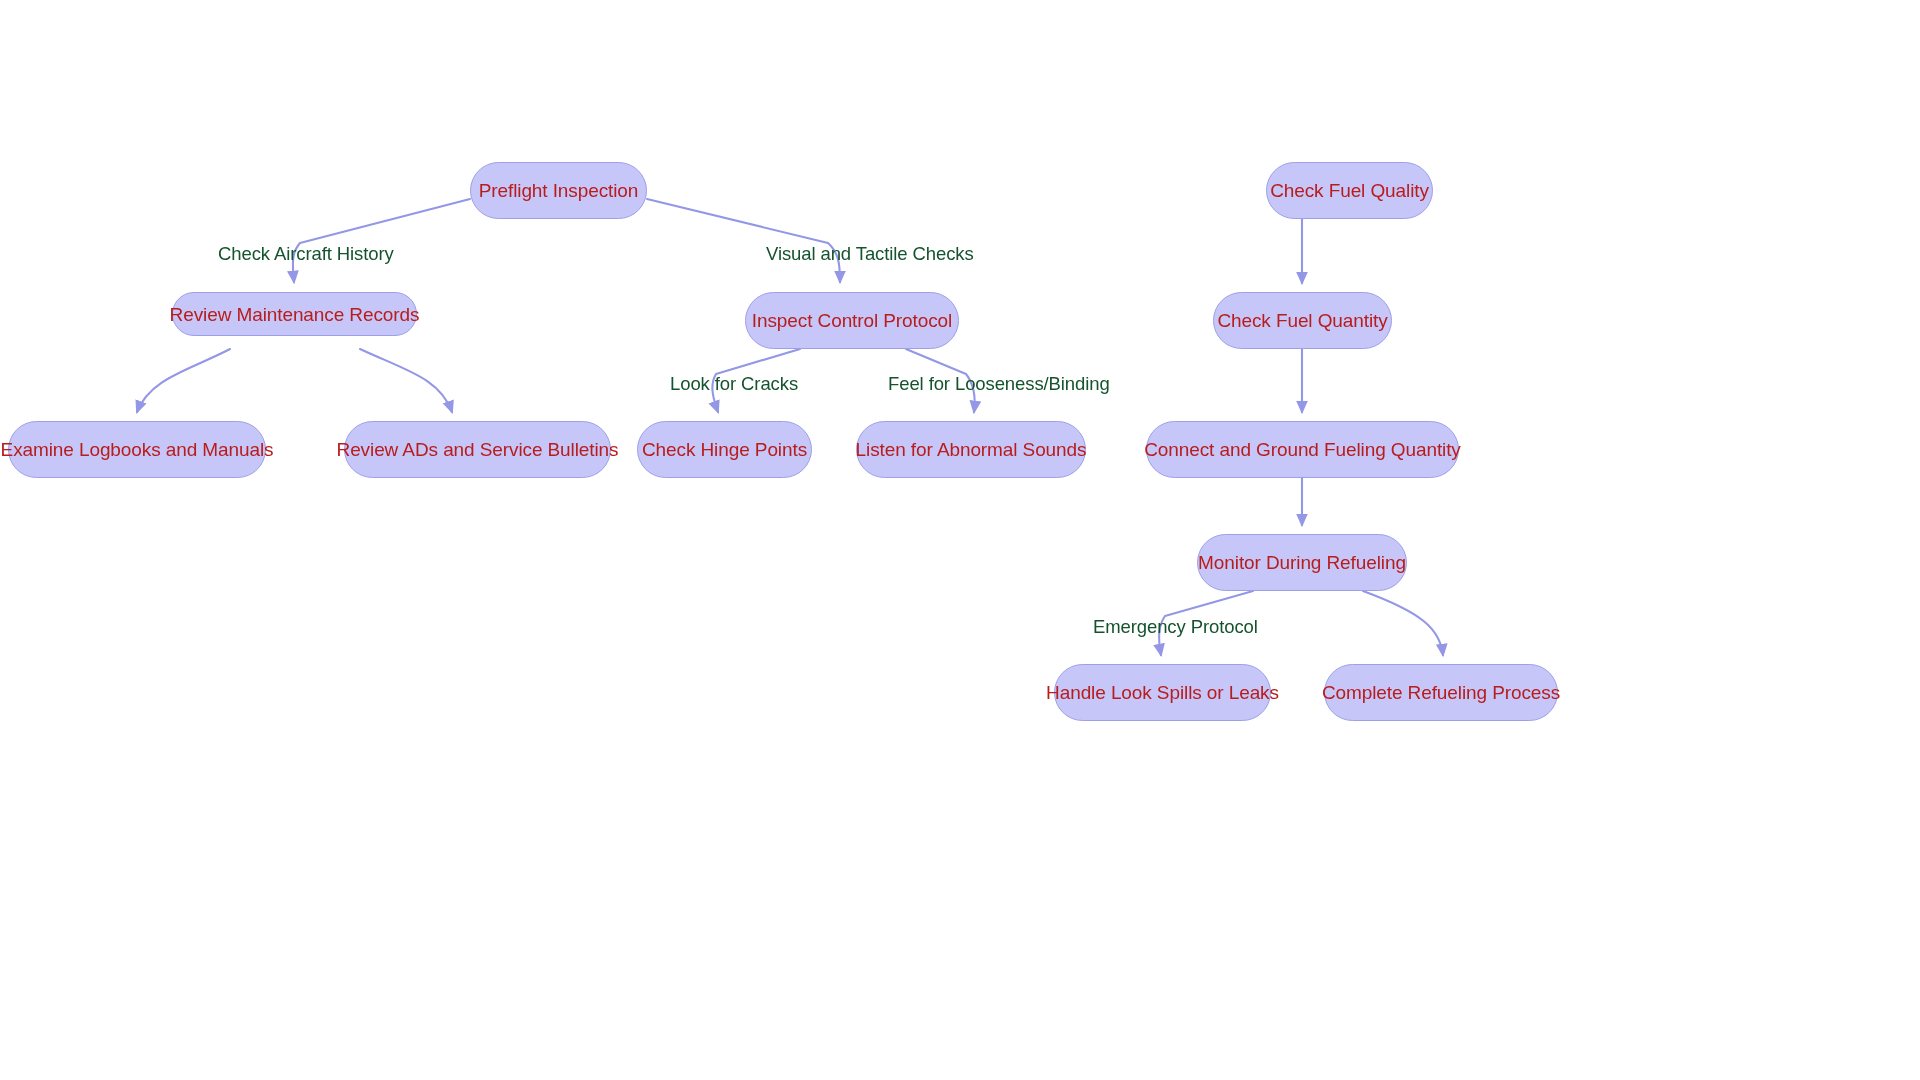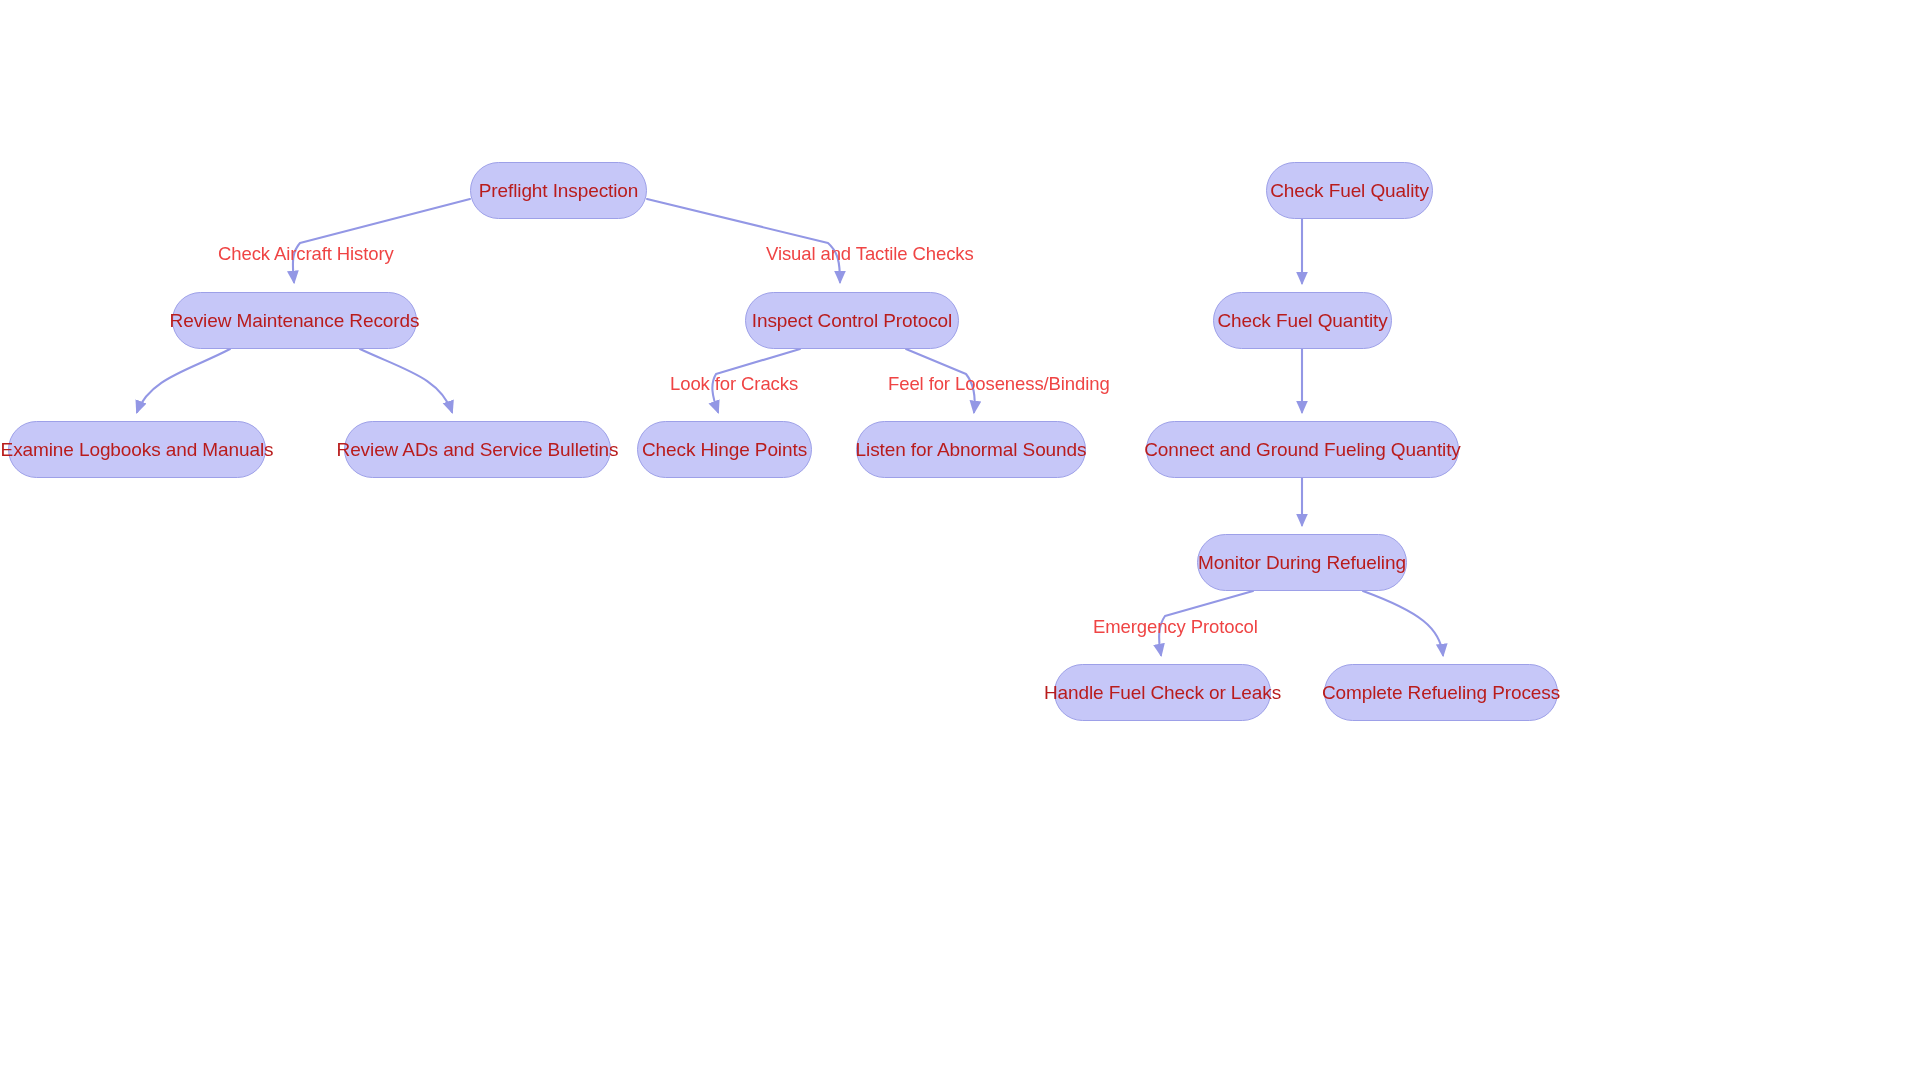--- a/index.html
+++ b/index.html
@@ -38,21 +38,21 @@
     border-radius: 999px;
     color: #b91c1c;
     font-size: 19px;
     font-family: "Liberation Sans", sans-serif;
     letter-spacing: -0.1px;
     white-space: nowrap;
     line-height: 1;
   }
   .edge-label {
     position: absolute;
-    color: #ef4444;
+    color: #14532d;
     font-size: 18.5px;
     font-family: "Liberation Sans", sans-serif;
     letter-spacing: -0.1px;
     white-space: nowrap;
     background: transparent;
     line-height: 1;
   }
 </style>
 </head>
 <body>
@@ -75,31 +75,31 @@
         <path d="M 1302 219 L 1302 283" marker-end="url(#arrow)"></path>
         <path d="M 1302 349 L 1302 412" marker-end="url(#arrow)"></path>
         <path d="M 1302 478 L 1302 525" marker-end="url(#arrow)"></path>
         <path d="M 1253 591 L 1165 616 C 1158 626 1158 638 1161 655" marker-end="url(#arrow)"></path>
         <path d="M 1363 591 C 1420 612 1440 628 1443 655" marker-end="url(#arrow)"></path>
       </g>
   </svg>
 
   <div id="node-layer">
       <div class="node" style="left: 470px; top: 162px; width: 177px; height: 57px;">Preflight Inspection</div>
-      <div class="node" style="left: 172px; top: 292px; width: 245px; height: 57px;">Review Maintenance Records</div>
+      <div class="node" style="left: 172px; top: 292px; width: 245px; height: 44px;">Review Maintenance Records</div>
       <div class="node" style="left: 745px; top: 292px; width: 214px; height: 57px;">Inspect Control Protocol</div>
       <div class="node" style="left: 8px; top: 421px; width: 258px; height: 57px;">Examine Logbooks and Manuals</div>
       <div class="node" style="left: 318px; top: 421px; width: 267px; height: 57px; margin-left: 26px;">Review ADs and Service Bulletins</div>
       <div class="node" style="left: 637px; top: 421px; width: 175px; height: 57px;">Check Hinge Points</div>
       <div class="node" style="left: 856px; top: 421px; width: 230px; height: 57px;">Listen for Abnormal Sounds</div>
       <div class="node" style="left: 1219px; top: 162px; width: 167px; height: 57px; margin-left: 47px;">Check Fuel Quality</div>
       <div class="node" style="left: 1213px; top: 292px; width: 179px; height: 57px;">Check Fuel Quantity</div>
       <div class="node" style="left: 1146px; top: 421px; width: 313px; height: 57px;">Connect and Ground Fueling Quantity</div>
       <div class="node" style="left: 1197px; top: 534px; width: 210px; height: 57px;">Monitor During Refueling</div>
-      <div class="node" style="left: 1054px; top: 664px; width: 217px; height: 57px;">Handle Fuel Check or Leaks</div>
+      <div class="node" style="left: 1054px; top: 664px; width: 217px; height: 57px;">Handle Look Spills or Leaks</div>
       <div class="node" style="left: 1324px; top: 664px; width: 234px; height: 57px;">Complete Refueling Process</div>
     </div>
   <div id="label-layer">
       <div class="edge-label" style="left: 218px; top: 245px;">Check Aircraft History</div>
       <div class="edge-label" style="left: 766px; top: 245px;">Visual and Tactile Checks</div>
       <div class="edge-label" style="left: 670px; top: 375px;">Look for Cracks</div>
       <div class="edge-label" style="left: 888px; top: 375px;">Feel for Looseness/Binding</div>
       <div class="edge-label" style="left: 1093px; top: 618px;">Emergency Protocol</div>
     </div>
 

